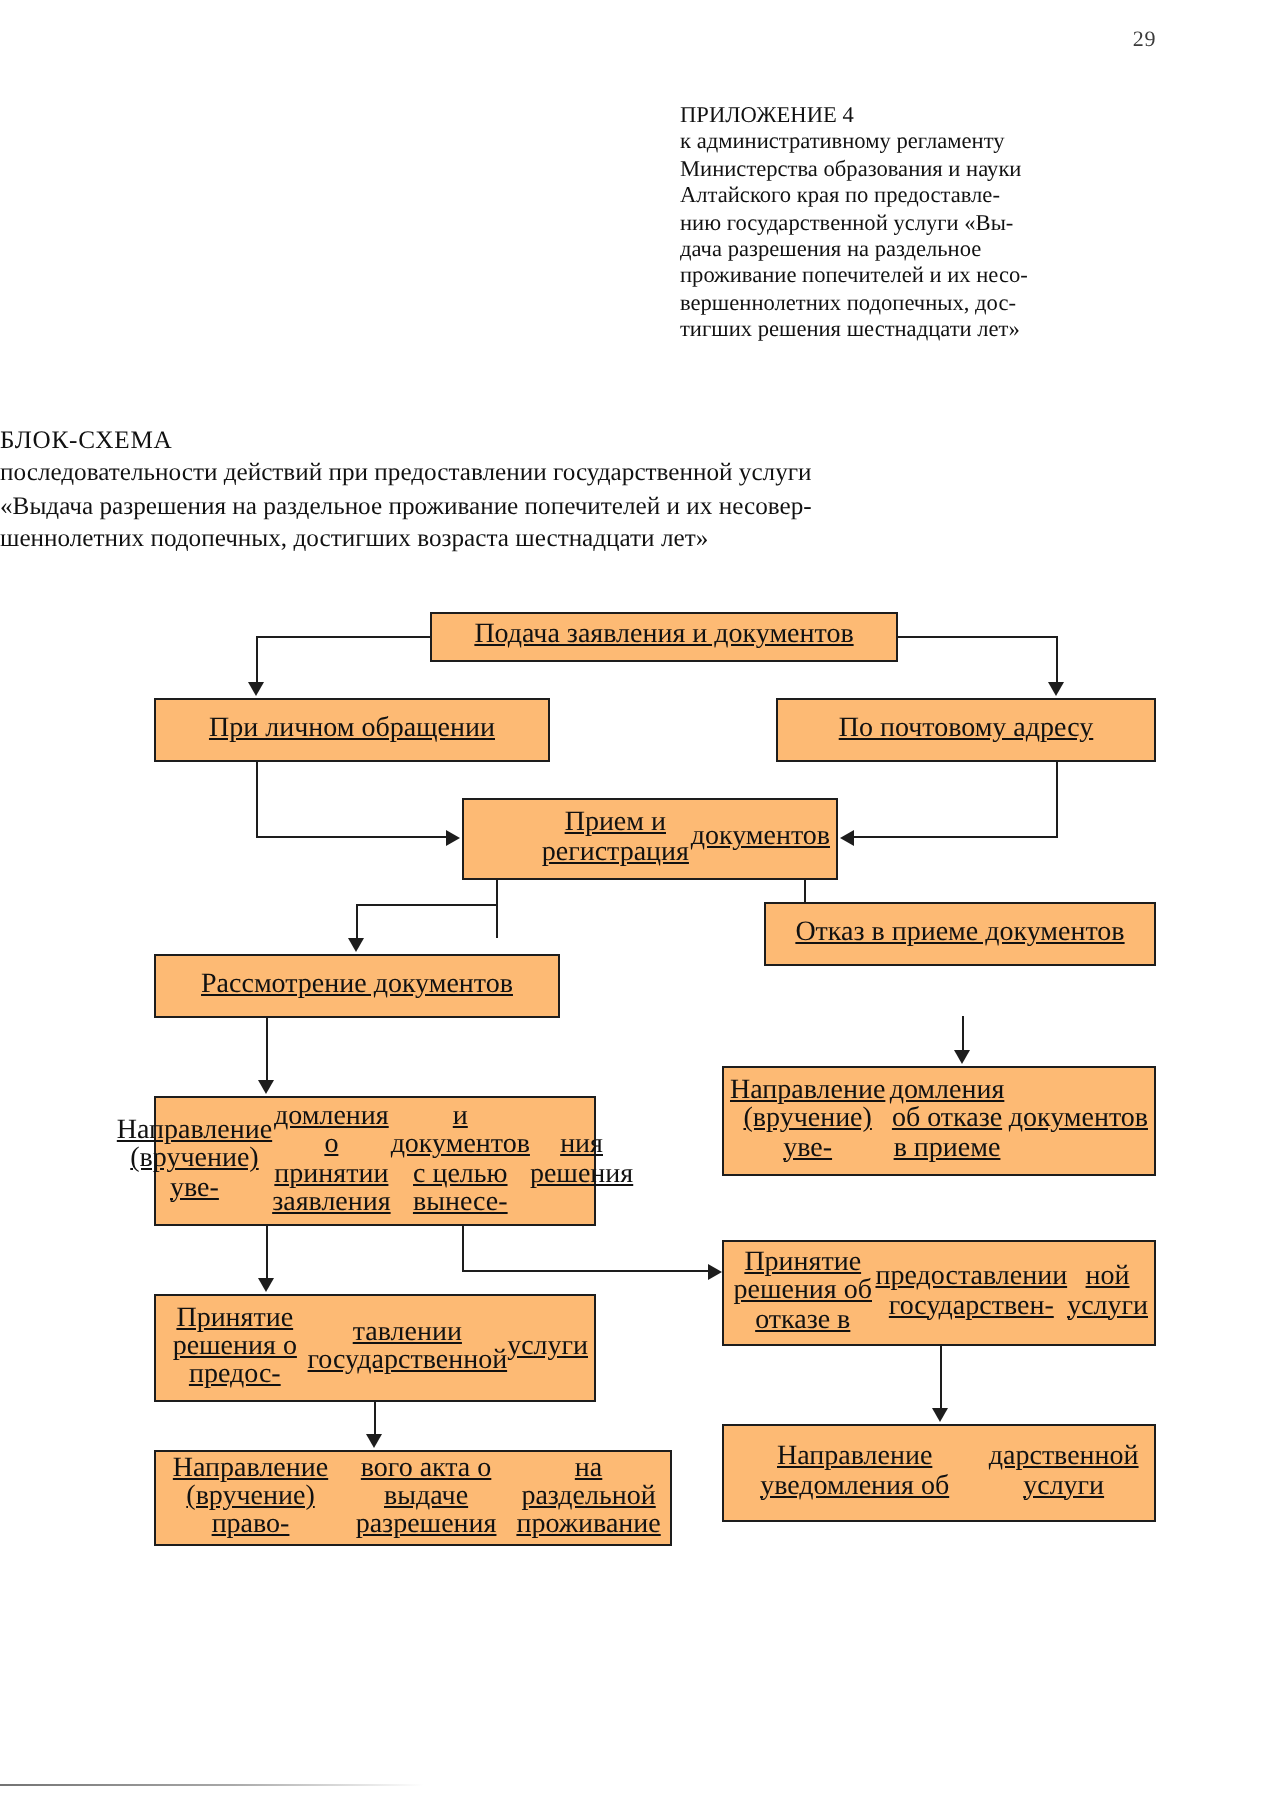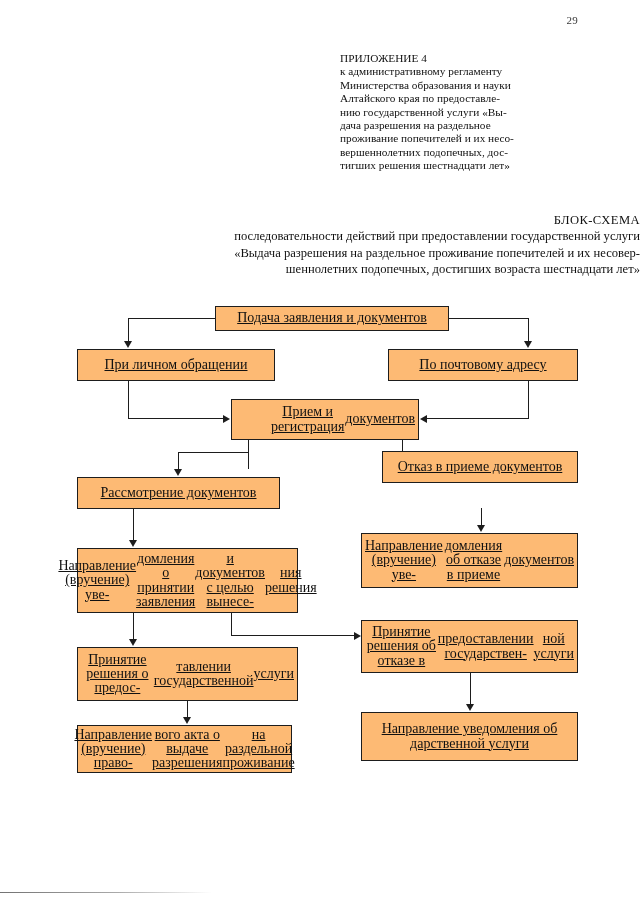--- a/index.html
+++ b/index.html
@@ -42,21 +42,21 @@
   .appendix .line {
     white-space: nowrap;
   }
 
   
   .doc-title {
     position: absolute;
     left: 0;
     top: 212px;
     width: 640px;
-    text-align: right;
+    text-align: left;
     font-size: 12.6px;
     line-height: 16.4px;
   }
   .doc-title .t-main { letter-spacing: .4px; }
 
   
   .box {
     position: absolute;
     box-sizing: border-box;
     border: 1.1px solid #1d1d1d;
@@ -214,26 +214,26 @@
       <div>тавлении государственной</div>
       <div>услуги</div>
     </div>
 
   <div class="box multiline" style="left:361px; top:620px; width:217px; height:53px;">
       <div>Принятие решения об отказе в</div>
       <div>предоставлении государствен-</div>
       <div>ной услуги</div>
     </div>
 
-  <div class="box multiline" style="left:77px;  top:725px; width:215px; height:48px;">
+  <div class="box multiline" style="left:77px;  top:725px; width:259px; height:48px;">
       <div>Направление (вручение) право-</div>
       <div>вого акта о выдаче разрешения</div>
       <div>на раздельной проживание</div>
     </div>
 
-  <div class="box multiline" style="left:361px; top:712px; width:217px; height:49px;flex-direction:column;">
+  <div class="box multiline" style="left:361px; top:712px; width:217px; height:49px;">
       <div>Направление уведомления об</div>
       <div>дарственной услуги</div>
     </div>
 
   <div class="scan-line"></div>
 
 </div>
 
 </body></html>

